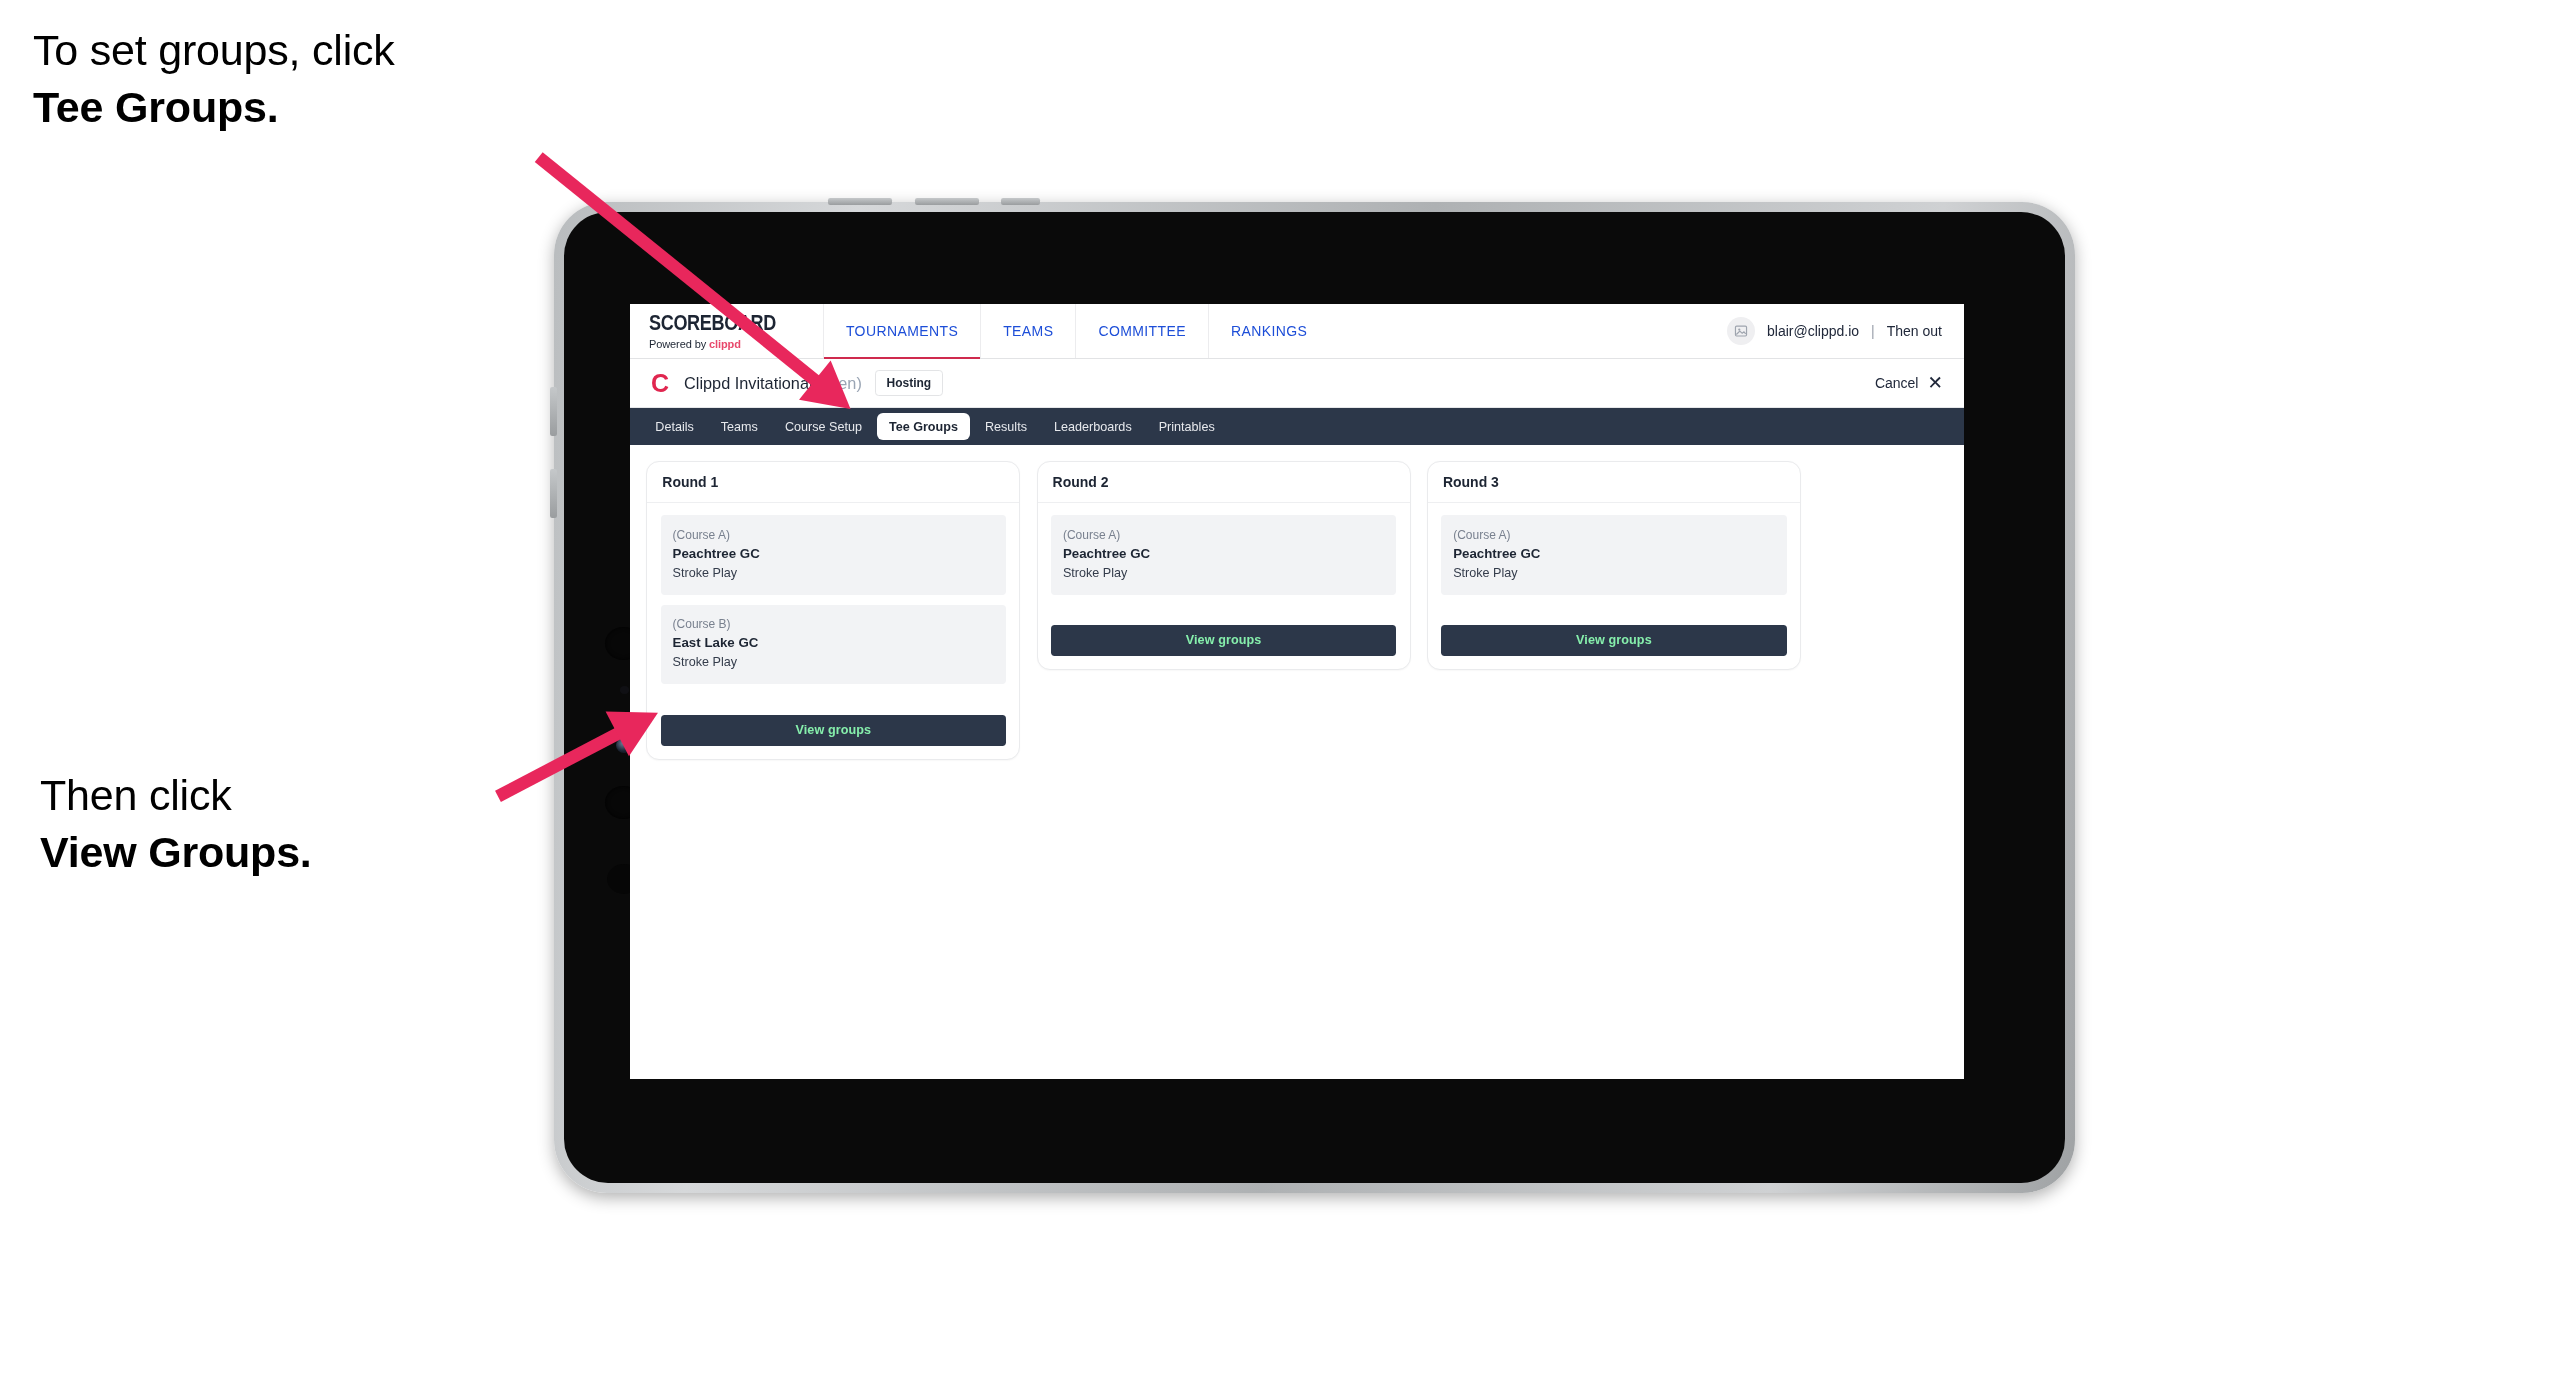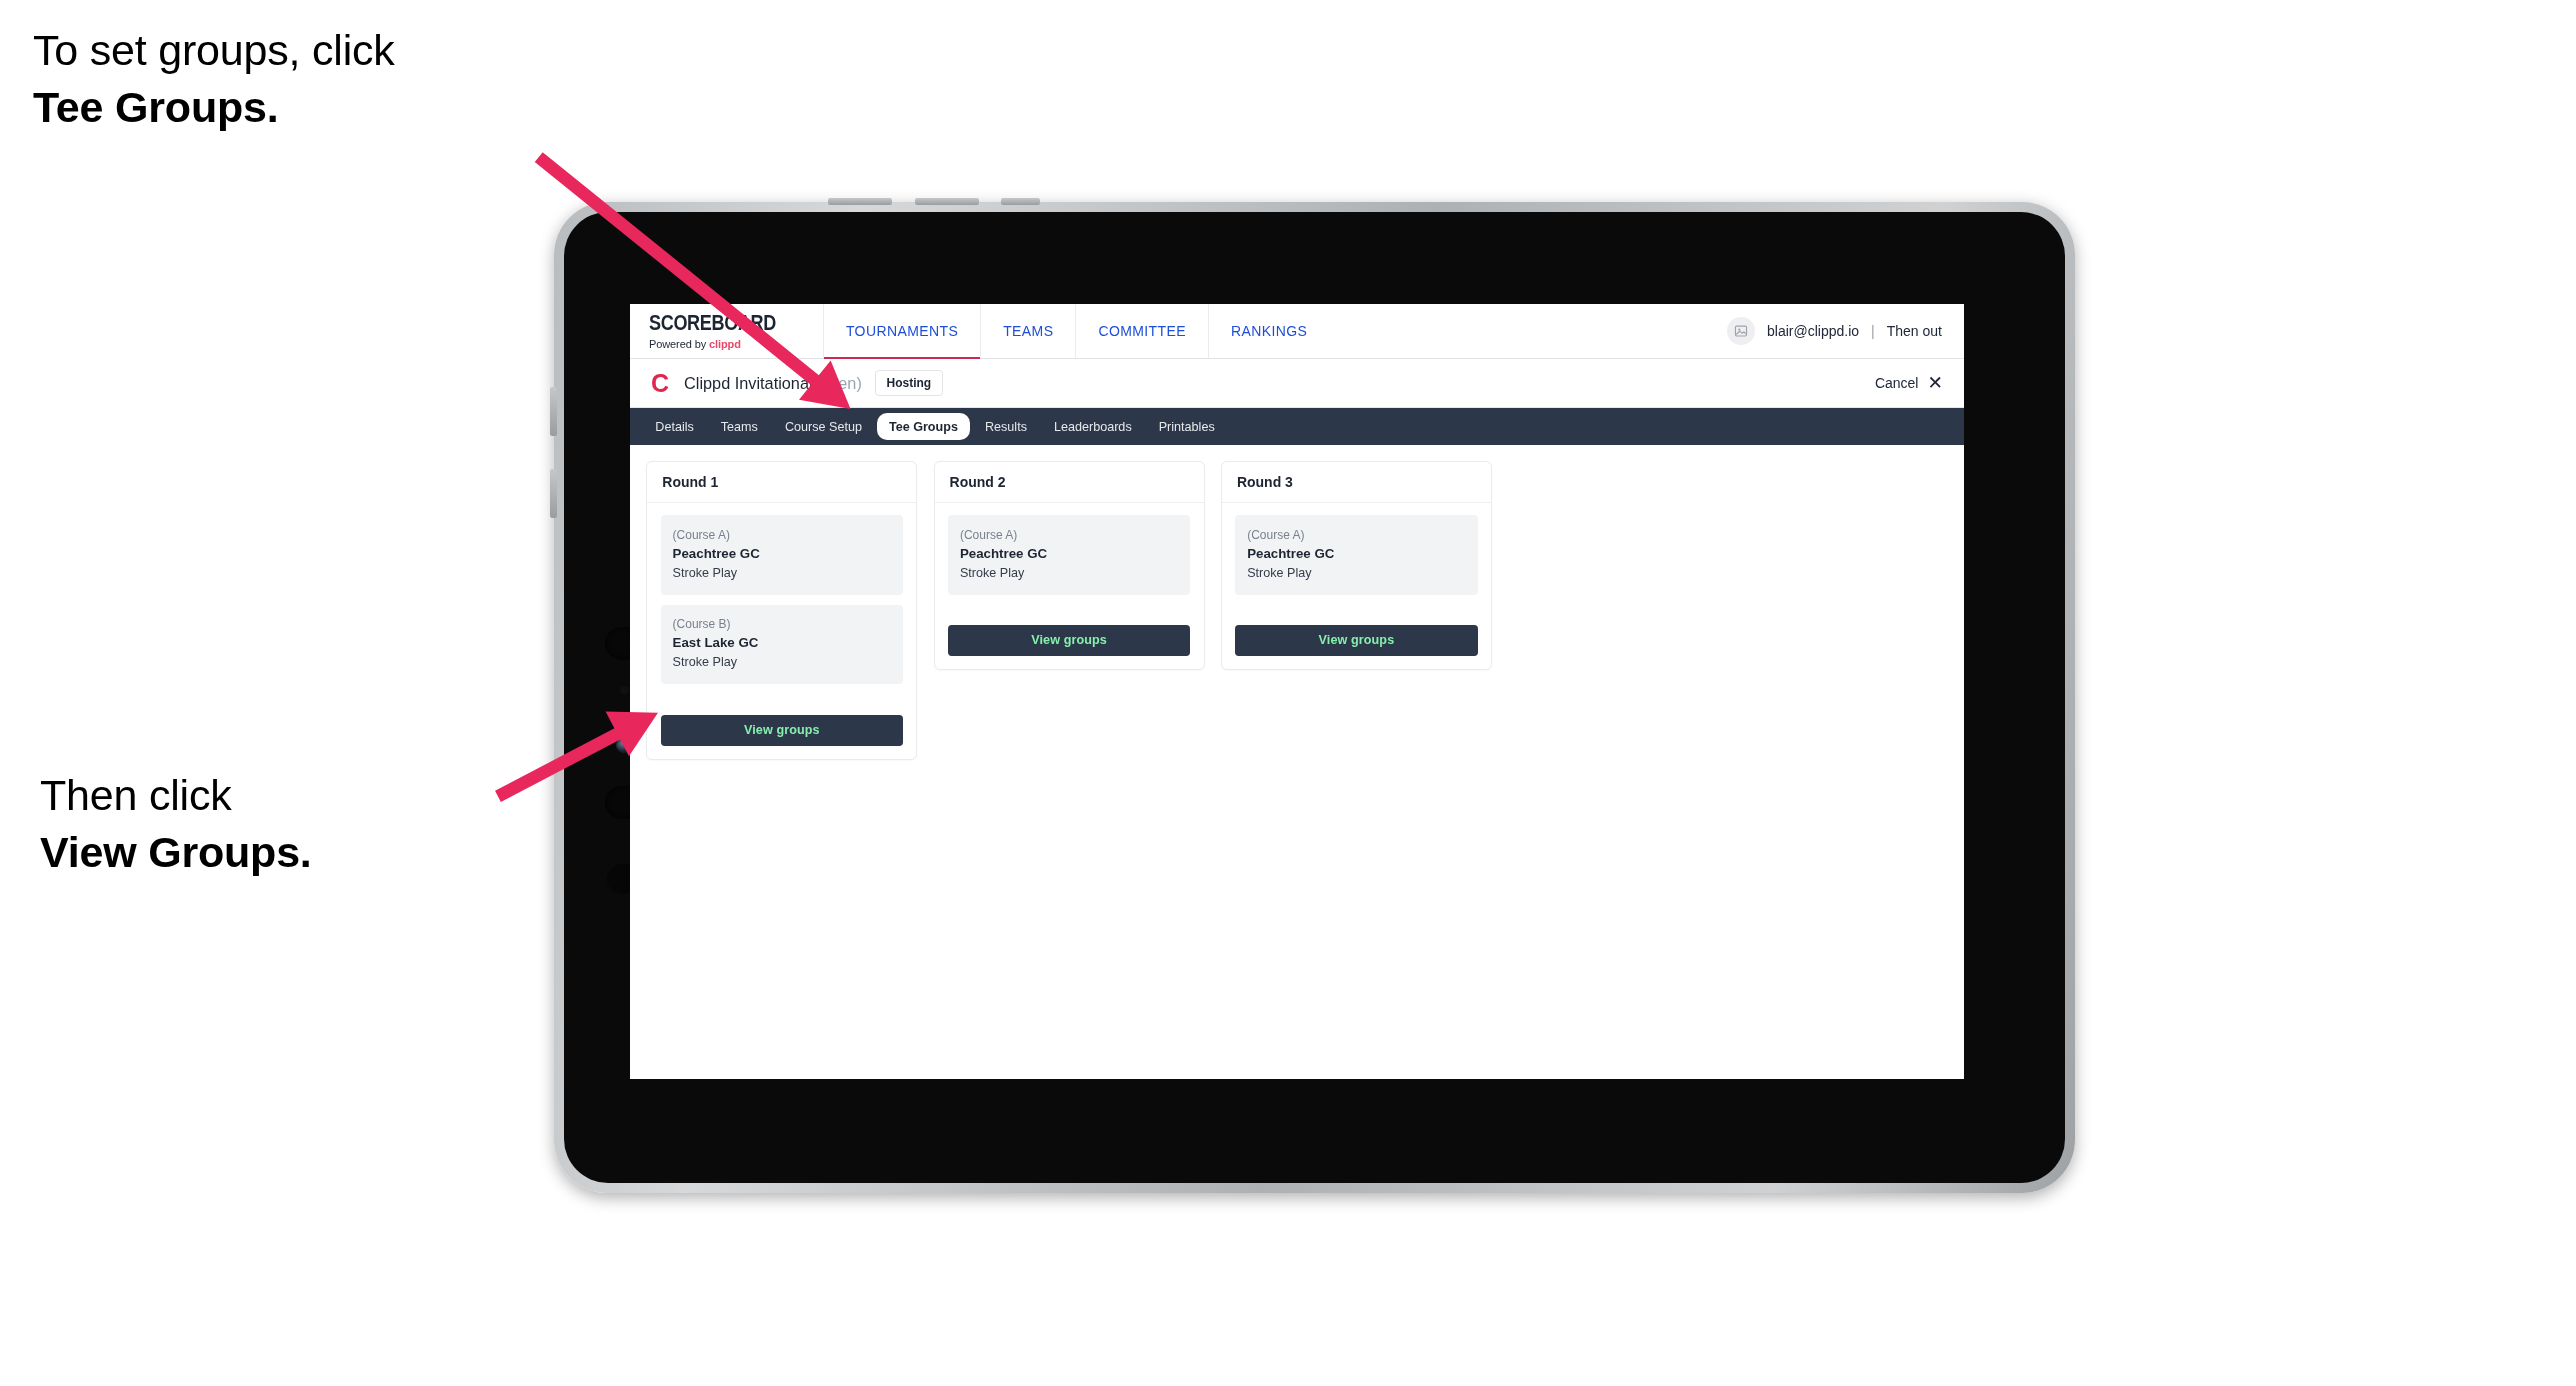--- a/index.html
+++ b/index.html
@@ -110,26 +110,26 @@
   #cancel-x { font-size: 18.5px; color: #20283a; line-height: 1; font-weight: 300; }
 
   
   #tabbar {
     height: 37px; background: #2c3749; display: flex; align-items: center;
     padding: 0 13.3px; gap: 3px;
   }
   .tab {
     font-size: 12.6px; color: #e7e9ed; padding: 6.7px 12px; border-radius: 6px; cursor: pointer; white-space: nowrap;
   }
-  .tab.active { background: #ffffff; color: #1d2533; font-weight: 700; border-radius: 10px; }
+  .tab.active { background: #ffffff; color: #1d2533; font-weight: 700; }
 
   
   #content { background: #fff; padding: 16.3px 16.3px 0 16.3px; display: flex; gap: 16.3px; align-items: flex-start; }
   .round-card {
-    width: 271px; background: #fff; border: 1.5px solid #eaebed; border-radius: 6px;
+    width: 374px; background: #fff; border: 1.5px solid #eaebed; border-radius: 13px;
     overflow: hidden; box-shadow: 0 0.7px 1.5px rgba(0,0,0,0.03);
   }
   .round-head {
     padding: 12px 15px; border-bottom: 1.5px solid #eeeff1;
     font-size: 14px; font-weight: 700; color: #1d2533;
   }
   .round-body { padding: 12px 13.3px 13.3px 13.3px; display: flex; flex-direction: column; gap: 10.4px; }
   .course-block { background: #f2f3f5; border-radius: 3.7px; padding: 10.4px 12px 12px 12px; }
   .course-label { font-size: 12px; color: #79818f; line-height: 1.5; }
   .course-name { font-size: 13.3px; font-weight: 700; color: #1d2533; line-height: 1.5; }

